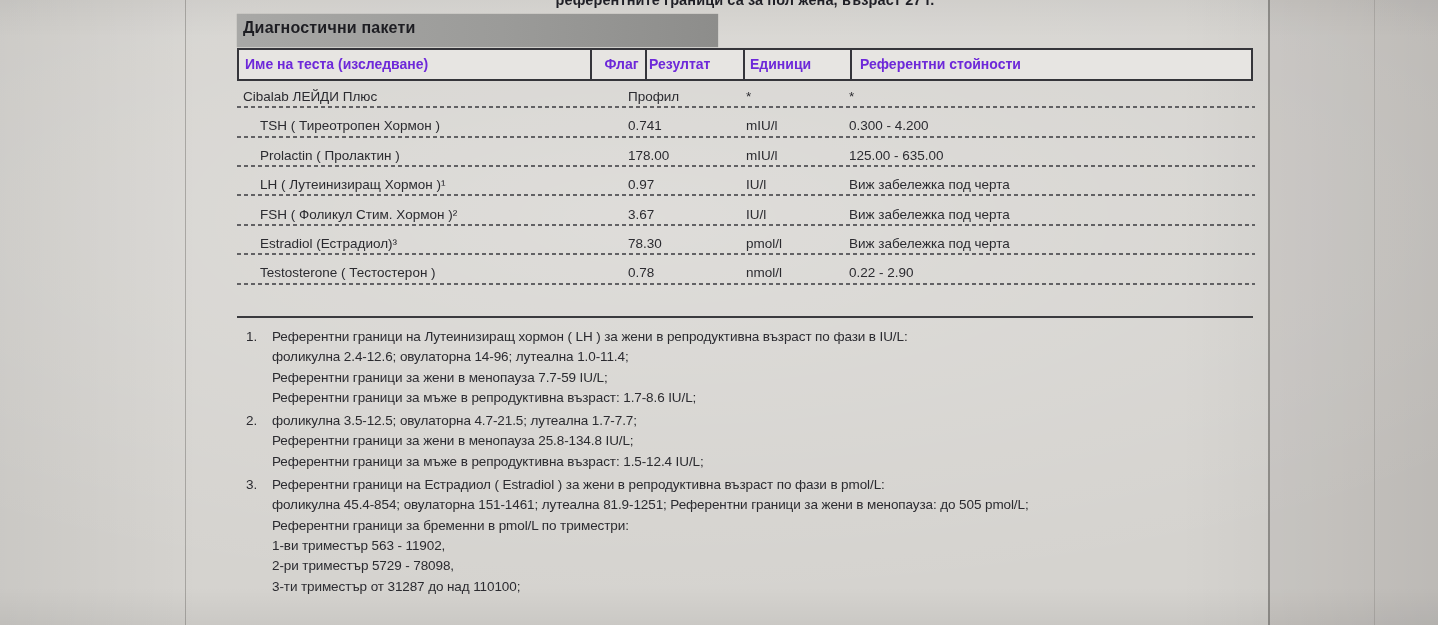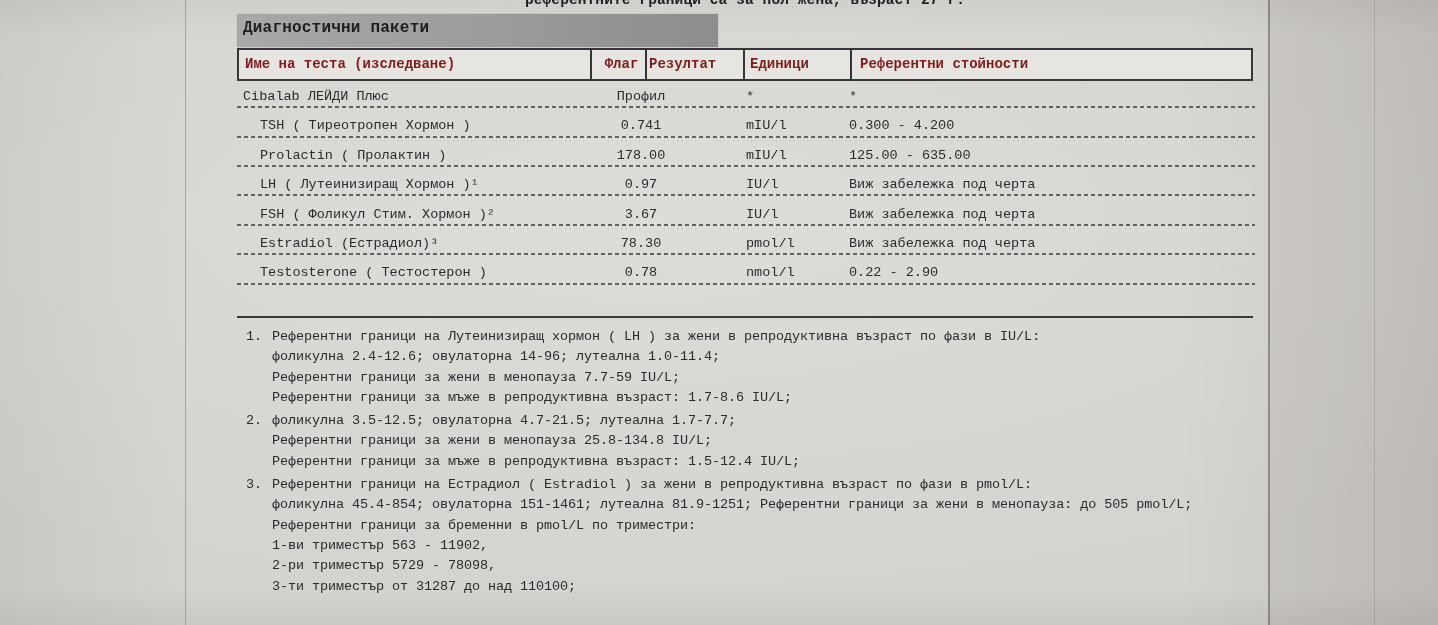--- a/index.html
+++ b/index.html
@@ -1,18 +1,18 @@
 <!DOCTYPE html>
 <html><head>
 <meta charset="utf-8">
 <style>
   html,body{margin:0;padding:0;background:#b9b7b3;}
   .photo{
     position:relative;width:1438px;height:625px;overflow:hidden;
-    font-family:Liberation Mono, monospace;
+    font-family:Liberation Sans, sans-serif;
     color:#2b2b30;
     background:
       radial-gradient(120% 100% at 45% 35%, rgba(255,255,255,.22), rgba(0,0,0,0) 62%),
       linear-gradient(90deg, rgba(0,0,0,.05), rgba(0,0,0,0) 14%, rgba(0,0,0,0) 82%, rgba(0,0,0,.08)),
       linear-gradient(180deg, rgba(0,0,0,.04), rgba(0,0,0,0) 6%, rgba(0,0,0,0) 94%, rgba(0,0,0,.05)),
       #d5d3cf;
     filter:blur(0.3px);
   }
   .edge{position:absolute;top:0;bottom:0;}
   .edge.left{left:185px;width:1px;background:rgba(108,106,102,.45);}
@@ -35,28 +35,28 @@
     position:absolute;left:6px;top:5px;font-weight:bold;font-size:16px;color:#1d1d22;
     letter-spacing:.2px;white-space:nowrap;
   }
 
   .thead{
     position:absolute;left:237px;top:48px;width:1016px;height:33px;
     box-sizing:border-box;border:2px solid #35353a;background:#e7e5e2;
   }
   .thead .vsep{position:absolute;top:0;bottom:0;width:2px;background:#35353a;}
   .thead .hcell{
-    position:absolute;top:6px;font-weight:bold;font-size:14px;color:#7f1d1d;white-space:nowrap;
+    position:absolute;top:6px;font-weight:bold;font-size:14px;color:#6d28d9;white-space:nowrap;
   }
 
   .row{position:absolute;left:0;width:1438px;height:20px;font-size:13.5px;white-space:nowrap;}
   .cell{position:absolute;top:0;}
   .c-name{left:243px;}
   .row.indent .c-name{left:260px;}
-  .c-result{left:572px;width:138px;text-align:center;}
+  .c-result{left:628px;width:138px;text-align:left;}
   .c-units{left:746px;}
   .c-ref{left:849px;}
 
   .dash{
     position:absolute;left:237px;width:1018px;height:2px;
     background:repeating-linear-gradient(90deg,#4c4c50 0 4px,rgba(0,0,0,0) 4px 7px);
     opacity:.85;
   }
   .solid-line{position:absolute;left:237px;top:316px;width:1016px;height:2px;background:#3a3a3e;}
 

